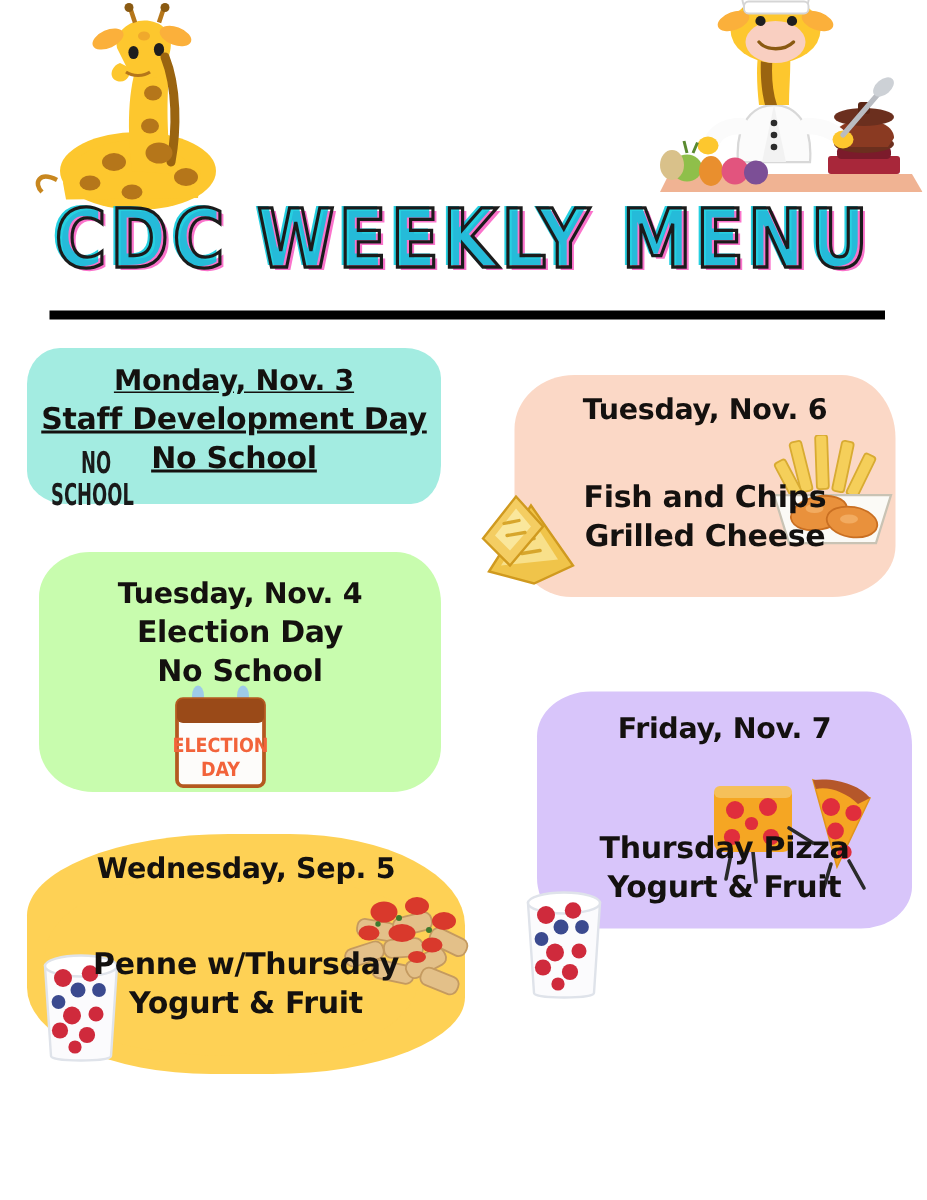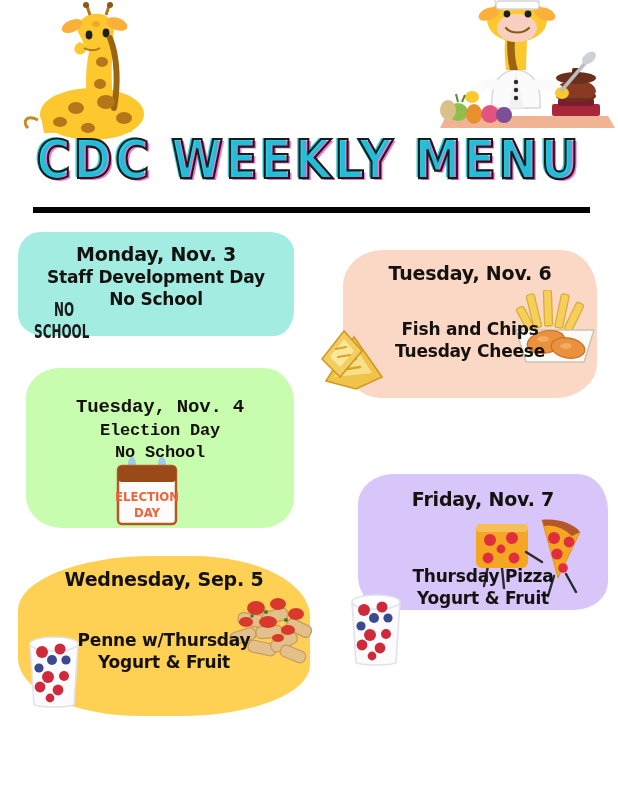--- a/index.html
+++ b/index.html
@@ -119,37 +119,37 @@
     color: #14110f;
     font-family: "DejaVu Sans", sans-serif;
     font-weight: bold;
   }
   .day-title {
     font-size: 19px;
     line-height: 1.26;
     letter-spacing: -0.2px;
   }
   .day-line {
-    font-size: 17px;
+    font-size: 20px;
     line-height: 1.28;
     letter-spacing: -0.2px;
   }
   .blob {
     position: absolute;
     inset: 0;
     z-index: 1;
   }
 
   
   #card-monday { left: 18px; top: 232px; width: 276px; height: 104px; }
   #card-monday .blob {
     background: #a3ece1;
     border-radius: 22px 24px 20px 26px / 24px 20px 26px 22px;
   }
-  #card-monday .card-text { padding-top: 11px; }
+  #card-monday .card-text { padding-top: 11px; text-decoration: underline; }
 
   .no-school-mark {
     position: absolute;
     left: 26px;
     top: 302px;
     z-index: 4;
     width: 76px;
     text-align: center;
     font-family: "DejaVu Sans Condensed", "Liberation Sans Narrow", "Liberation Sans", sans-serif;
     font-weight: bold;
@@ -159,21 +159,21 @@
     transform: scaleX(0.78) scaleY(1.18);
   }
   .no-school-mark .l2 { display: block; margin-left: -6px; }
 
   
   #card-tuesday { left: 26px; top: 368px; width: 268px; height: 160px; }
   #card-tuesday .blob {
     background: #c8fcae;
     border-radius: 34px 30px 32px 36px / 30px 34px 30px 32px;
   }
-  #card-tuesday .card-text { padding-top: 28px; font-family: Liberation Mono, monospace; }
+  #card-tuesday .card-text { padding-top: 17px; }
 
   
   #card-wednesday { left: 18px; top: 556px; width: 292px; height: 160px; }
   #card-wednesday .blob {
     background: #fed155;
     border-radius: 46% 40% 44% 42% / 34% 38% 32% 36%;
   }
   #card-wednesday .blob2 {
     position: absolute;
     z-index: 1;
@@ -187,21 +187,21 @@
   
   #card-thursday { left: 343px; top: 250px; width: 254px; height: 148px; }
   #card-thursday .blob {
     background: #fbd8c6;
     border-radius: 40px 36px 42px 38px / 36px 42px 34px 40px;
   }
   #card-thursday .card-text { padding-top: 12px; }
   #card-thursday .menu-lines { margin-top: 33px; }
 
   
-  #card-friday { left: 358px; top: 474px; width: 250px; height: 136px; }
+  #card-friday { left: 358px; top: 461px; width: 250px; height: 158px; }
   #card-friday .blob {
     background: #d8c5fa;
     border-radius: 36px 30px 34px 32px / 30px 36px 28px 34px;
   }
   #card-friday .card-text { padding-top: 14px; }
   #card-friday .menu-lines { margin-top: 54px; }
 
   
   .art { position: absolute; z-index: 2; text-align: center; }
   #art-election   { left: 110px; top: 456px; width: 74px;  height: 72px; }
@@ -405,21 +405,21 @@
       </g>
     </svg>
   </div>
 
   <div class="card" id="card-thursday">
     <div class="blob"></div>
     <div class="card-text">
       <div class="day-title">Tuesday, Nov. 6</div>
       <div class="menu-lines">
         <div class="day-line">Fish and Chips</div>
-        <div class="day-line">Tuesday Cheese</div>
+        <div class="day-line">Grilled Cheese</div>
       </div>
     </div>
   </div>
 
   <div class="art" id="art-fishchips">
     <svg viewBox="0 0 90 76" width="90" height="76">
       <g fill="#f5cf5a" stroke="#d8ab32" stroke-width="1.2">
         <rect x="20" y="4" width="8" height="34" rx="2" transform="rotate(-14 24 21)"></rect>
         <rect x="34" y="0" width="8" height="36" rx="2" transform="rotate(-2 38 18)"></rect>
         <rect x="48" y="4" width="8" height="34" rx="2" transform="rotate(12 52 21)"></rect>

